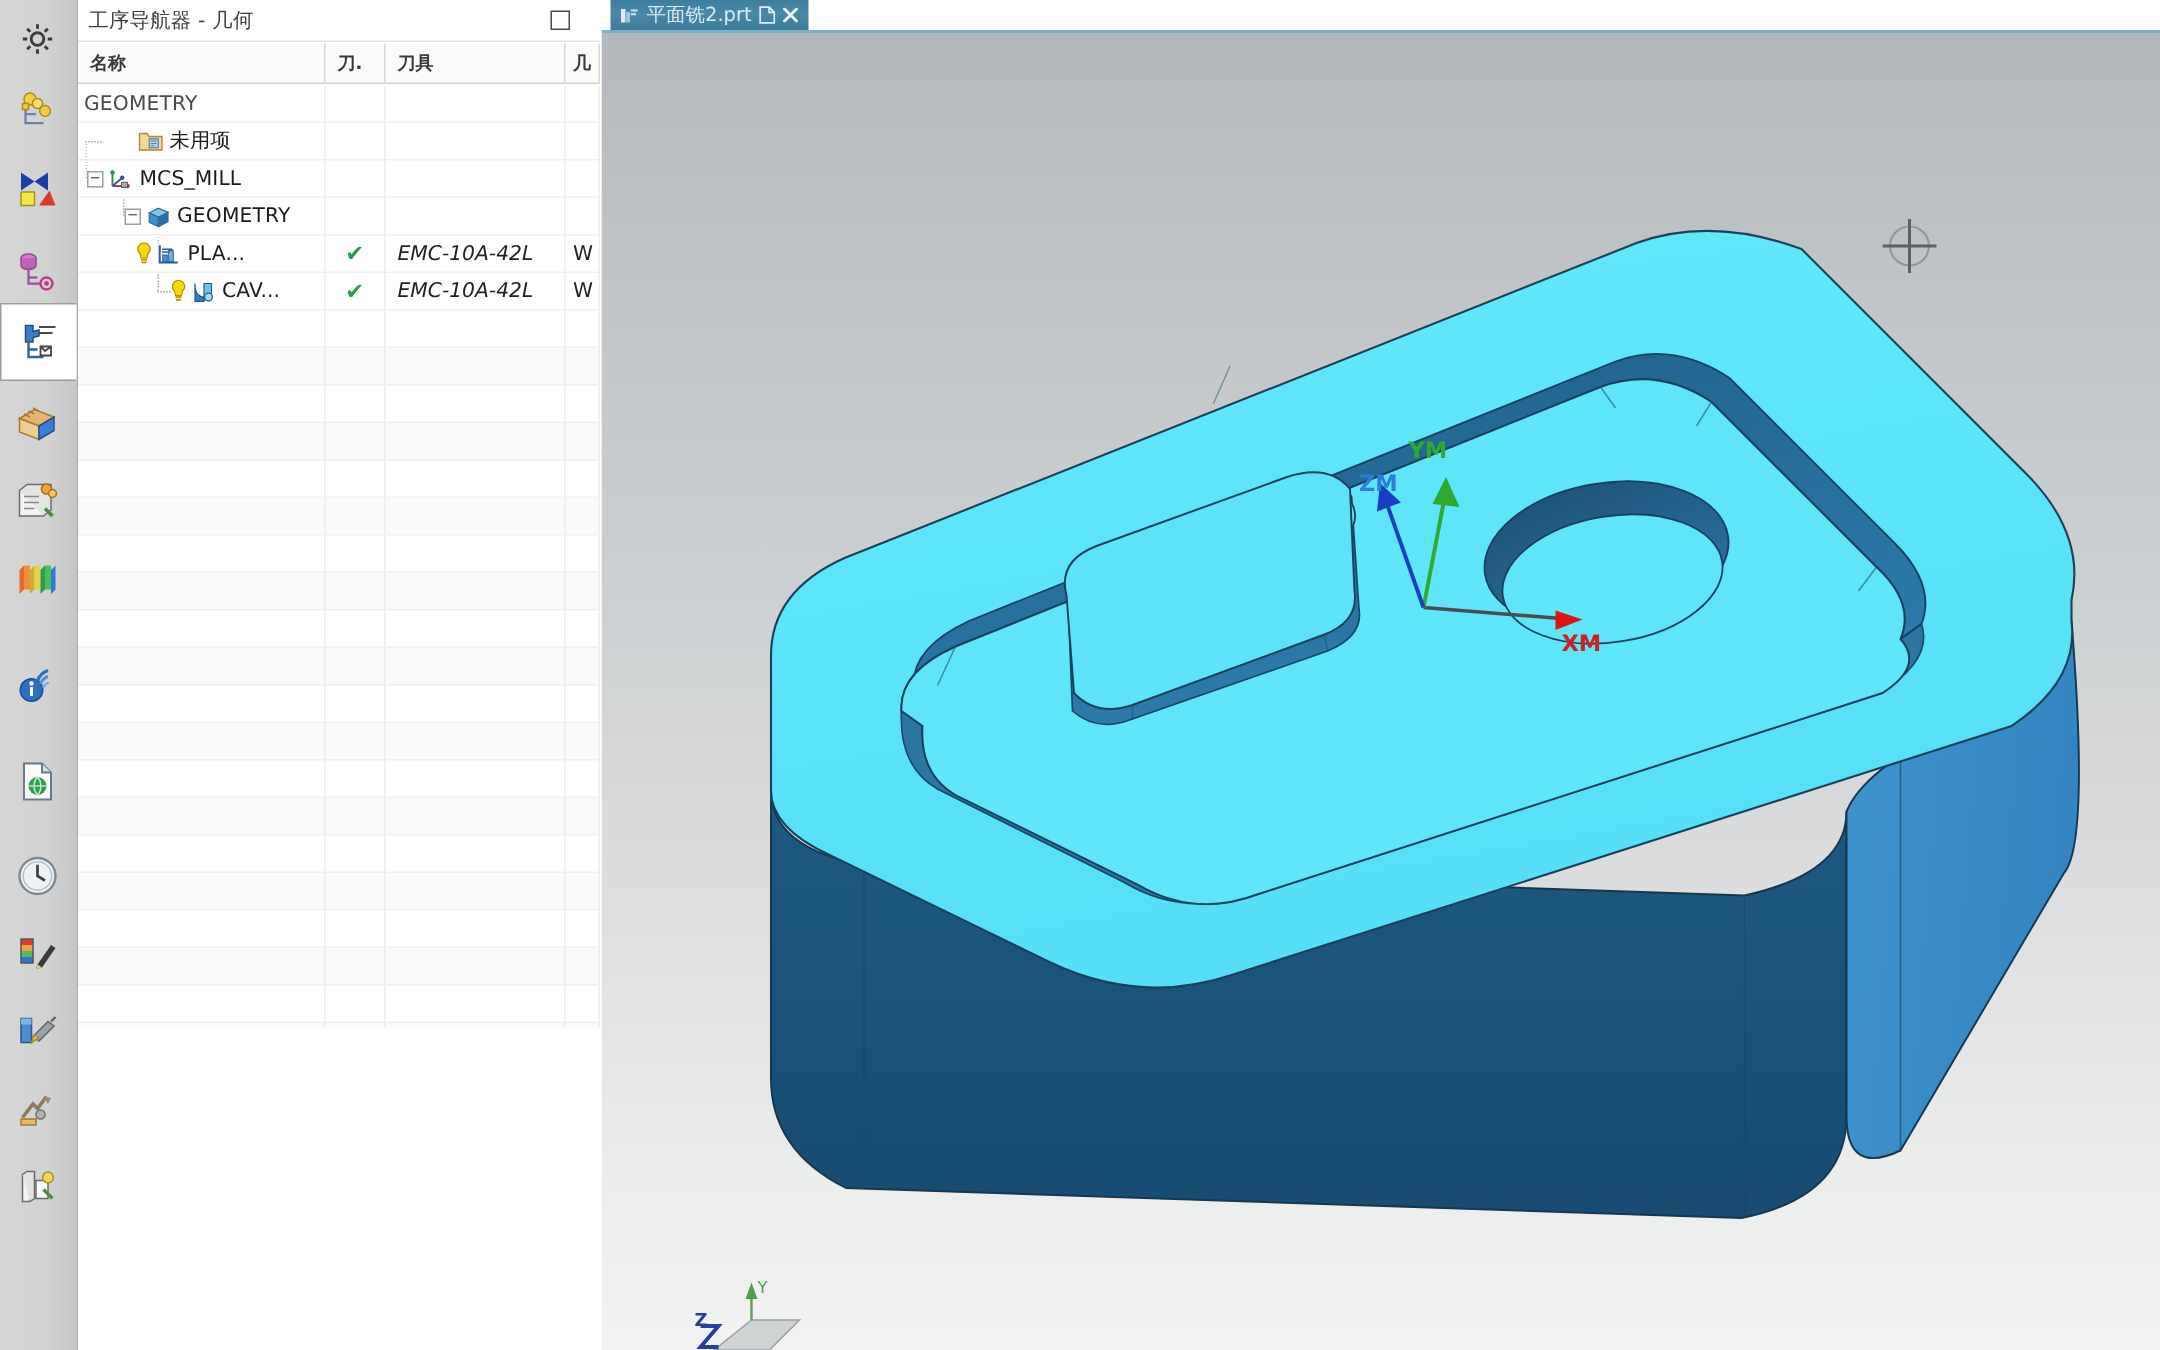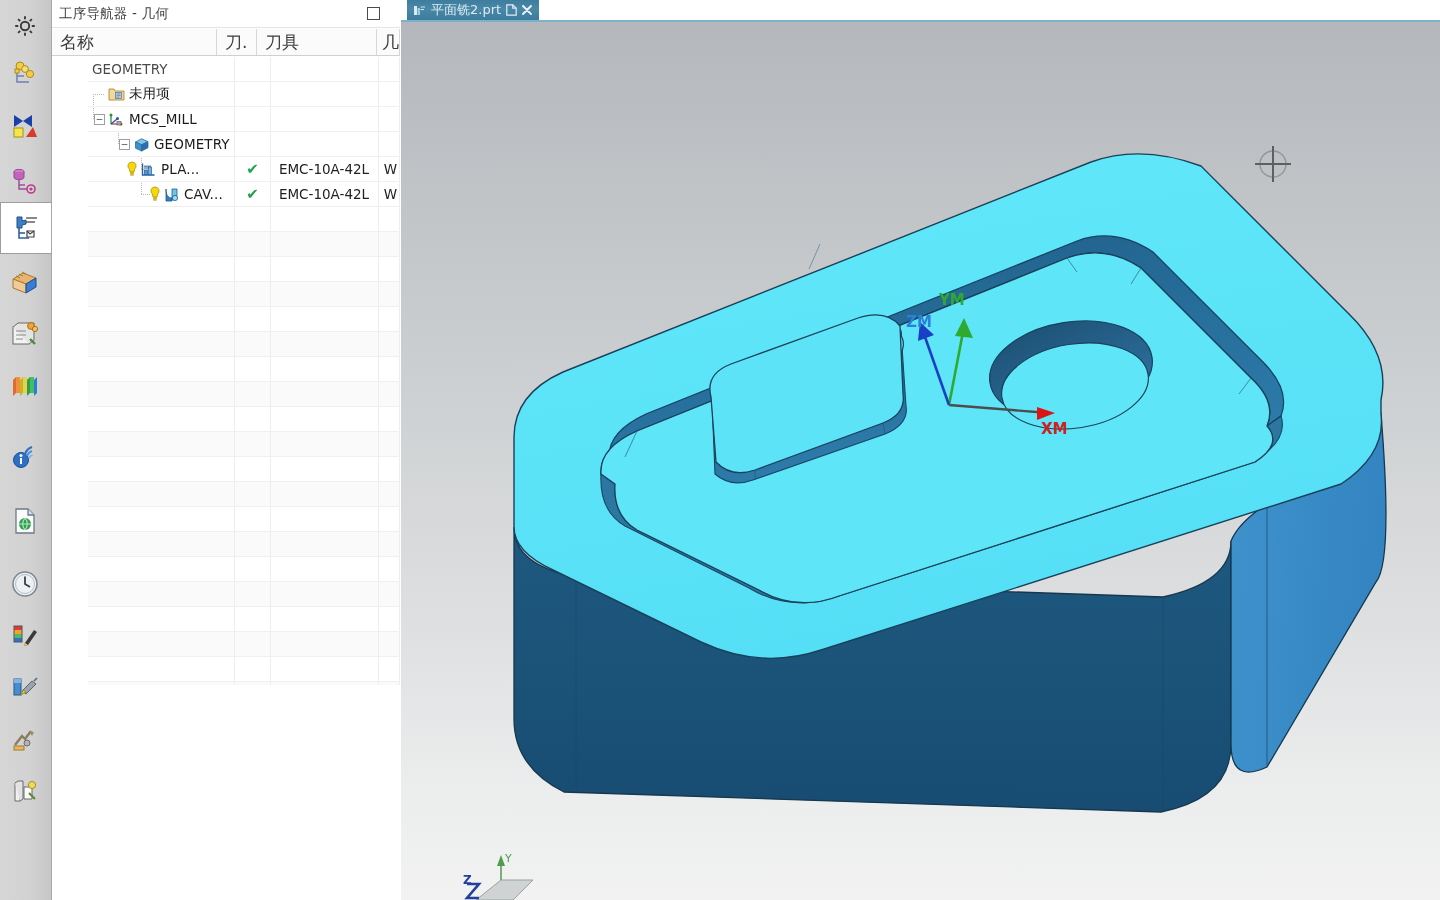--- a/index.html
+++ b/index.html
@@ -53,46 +53,46 @@
 
   
   #nav-table { position:absolute; left:0; top:29px; right:0; bottom:0; }
   .hdr-row {
     display:flex; height:27px; align-items:stretch;
     background:#fbfbfb;
     border-bottom:1px solid #d0d0d0;
   }
   .hdr-cell {
     display:flex; align-items:center; padding-left:8px;
-    font-size:17px; color:#3a3a3a;
+    font-size:12px; color:#3a3a3a;
     border-right:1px solid #d7d7d7;
     font-family:"DejaVu Sans","Liberation Sans",sans-serif;
-    overflow:hidden; white-space:nowrap;
+    overflow:hidden; white-space:nowrap;font-weight:bold;
   }
   .c-name { width:165px; }
   .c-tool { width:40px; }
   .c-cutter { width:120px; }
   .c-last { width:23px; padding-left:5px; }
 
-  .grid-body { position:absolute; top:28px; left:0; right:0; bottom:0; overflow:hidden;margin-left:36px; }
+  .grid-body { position:absolute; top:28px; left:0; right:0; bottom:0; overflow:hidden; }
   .row {
     display:flex; height:25px; align-items:stretch;
     border-bottom:1px solid #f0f0f0;
   }
   .row.alt { background:#fafafa; }
   .cell {
     display:flex; align-items:center;
     border-right:1px solid #ededed;
     font-size:13.5px; color:#222;
     overflow:hidden; white-space:nowrap;
     font-family:"DejaVu Sans","Liberation Sans",sans-serif;
   }
   .cell.c-name { padding-left:0; }
   .cell.c-tool { justify-content:center; }
-  .cell.c-cutter { padding-left:8px; }
+  .cell.c-cutter { padding-left:8px;font-style:italic; }
   .cell.c-last { padding-left:5px; }
 
   
   .tnode { display:flex; align-items:center; height:25px; white-space:nowrap; }
   .expander {
     width:11px; height:11px; border:1px solid #9aa0a6; background:#fff;
     display:flex; align-items:center; justify-content:center;
     font-size:9px; line-height:9px; color:#444; flex:0 0 11px;
     margin-right:3px;
   }
@@ -320,21 +320,21 @@
               <span class="tlabel grey">GEOMETRY</span>
             </div>
           </div>
           <div class="cell c-tool"></div>
           <div class="cell c-cutter"></div>
           <div class="cell c-last"></div>
         </div>
 
         <div class="row">
           <div class="cell c-name">
-            <div class="tnode" style="padding-left:4px;position:relative;">
+            <div class="tnode" style="padding-left:24px;position:relative;">
               <div class="hline" style="left:5px;top:12px;width:12px;"></div>
               <div class="vline" style="left:5px;top:12px;height:14px;"></div>
               <span style="width:16px;"></span>
               <span class="ticon">
                 <svg width="17" height="17" viewBox="0 0 17 17">
                   <path d="M1 3h5l1.4 2H16v9H1z" fill="#f2d99a" stroke="#b08a33" stroke-width="0.9"></path>
                   <rect x="7.5" y="6.5" width="6" height="6" fill="#b8d0e8" stroke="#5f7f9f" stroke-width="0.8"></rect>
                   <path d="M8.6 8h3.8M8.6 9.6h3.8M8.6 11.2h2.4" stroke="#5f7f9f" stroke-width="0.7"></path>
                 </svg>
               </span>

